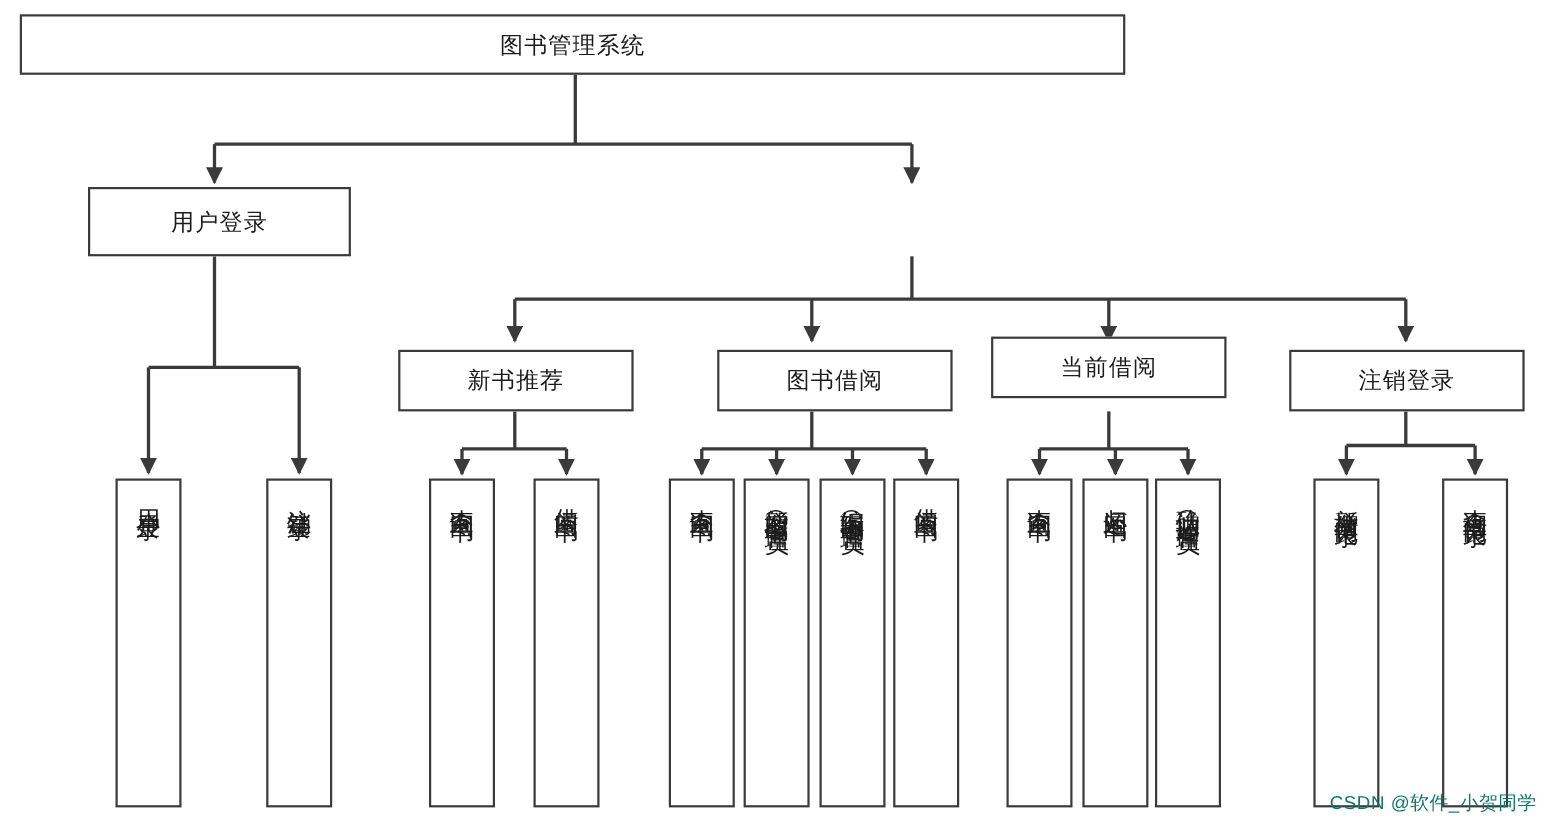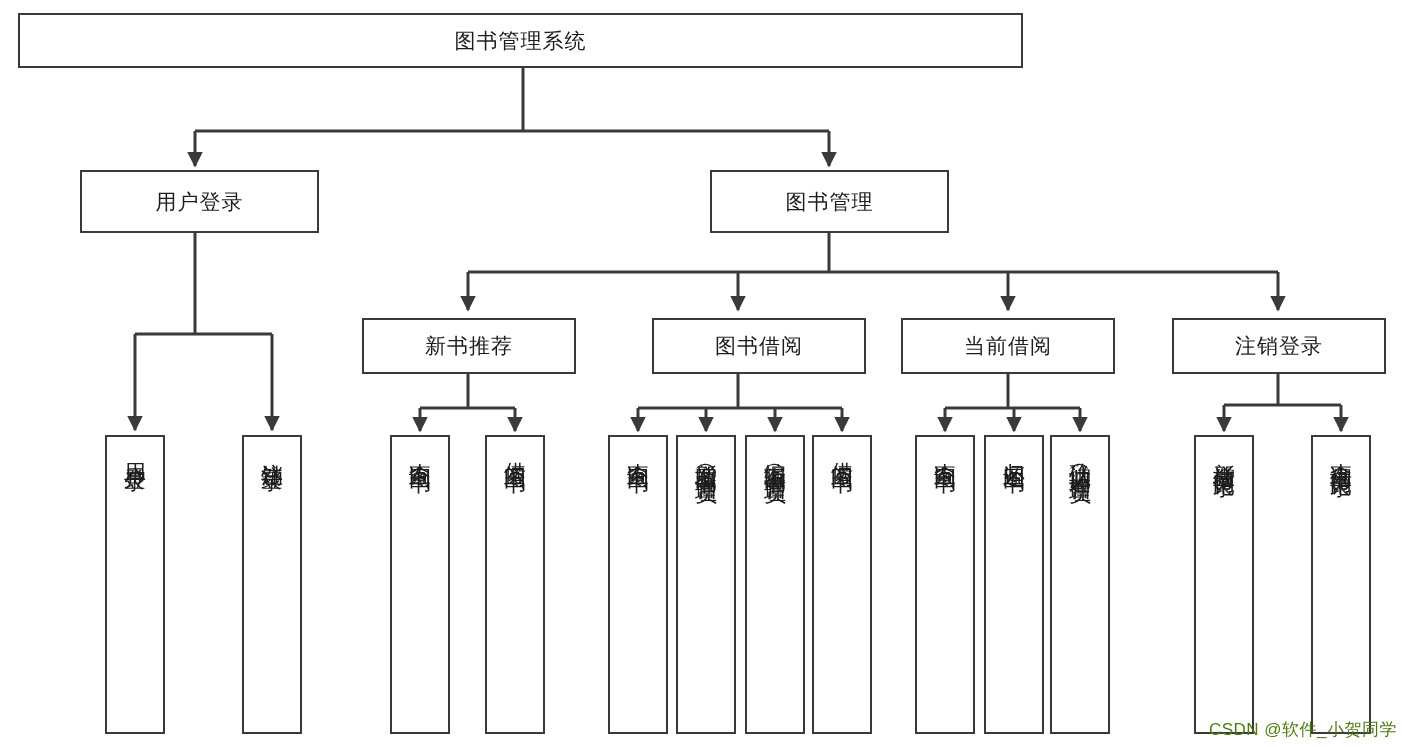--- a/index.html
+++ b/index.html
@@ -54,21 +54,21 @@
   }
   .node .hlabel {
     display: block;
     white-space: nowrap;
   }
   #watermark {
     position: absolute;
     right: 8px;
     bottom: 6px;
     font-size: 17px;
-    color: #4d7c0f;
+    color: #0f766e;
     letter-spacing: 0.5px;
     white-space: nowrap;
     user-select: none;
   }
 </style>
 </head>
 <body>
 
 <div id="diagram-root">
 
@@ -126,31 +126,28 @@
     </g>
   </svg>
 
   <div class="node horiz" style="left:18px; top:13px; width:1005px; height:55px;">
     <span class="hlabel">图书管理系统</span>
   </div>
 
   <div class="node horiz" style="left:80px; top:170px; width:239px; height:63px;">
     <span class="hlabel">用户登录</span>
   </div>
-  <div class="node horiz" style="left:710px; top:170px; width:239px; height:63px;">
-    <span class="hlabel">图书管理</span>
-  </div>
 
   <div class="node horiz" style="left:362px; top:318px; width:214px; height:56px;text-align:center;">
     <span class="hlabel">新书推荐</span>
   </div>
   <div class="node horiz" style="left:632px; top:318px; width:214px; height:56px;margin-left:20px;">
     <span class="hlabel">图书借阅</span>
   </div>
-  <div class="node horiz" style="left:901px; top:318px; width:214px; height:56px;">
+  <div class="node horiz" style="left:901px; top:306px; width:214px; height:56px;">
     <span class="hlabel">当前借阅</span>
   </div>
   <div class="node horiz" style="left:1172px; top:318px; width:214px; height:56px;">
     <span class="hlabel">注销登录</span>
   </div>
 
   <div class="node vert" style="left:105px; top:435px; width:60px; height:299px;">
     <span class="vlabel">用户登录</span>
   </div>
   <div class="node vert" style="left:242px; top:435px; width:60px; height:299px;">

